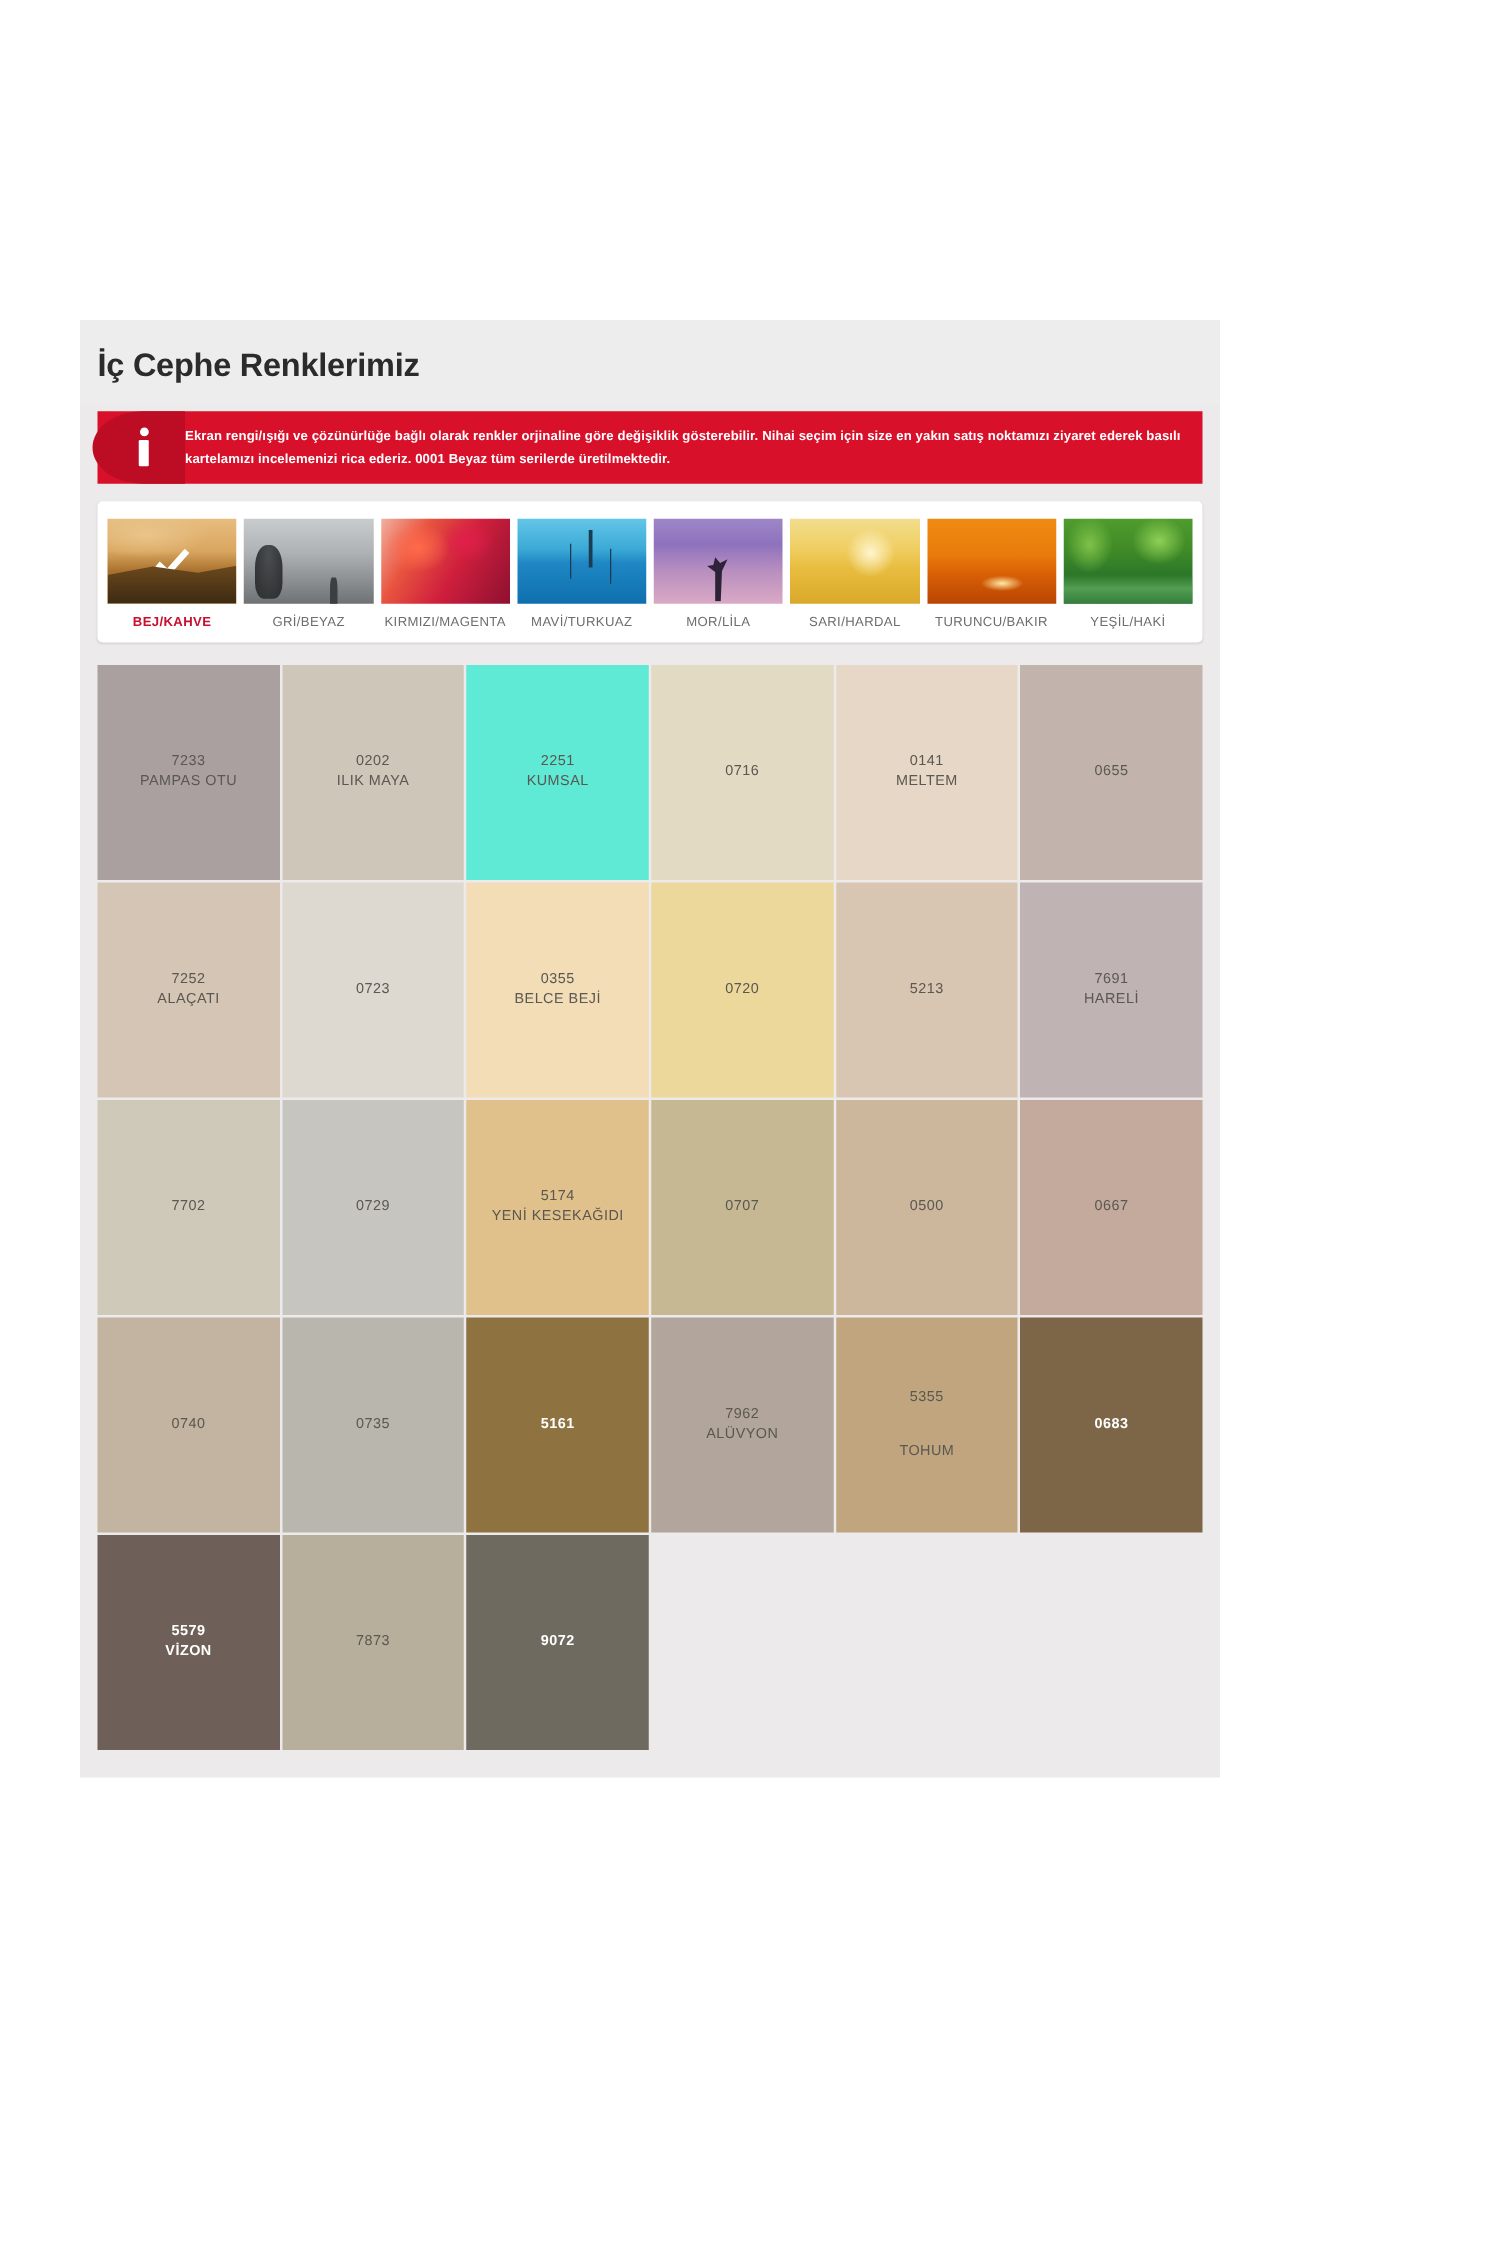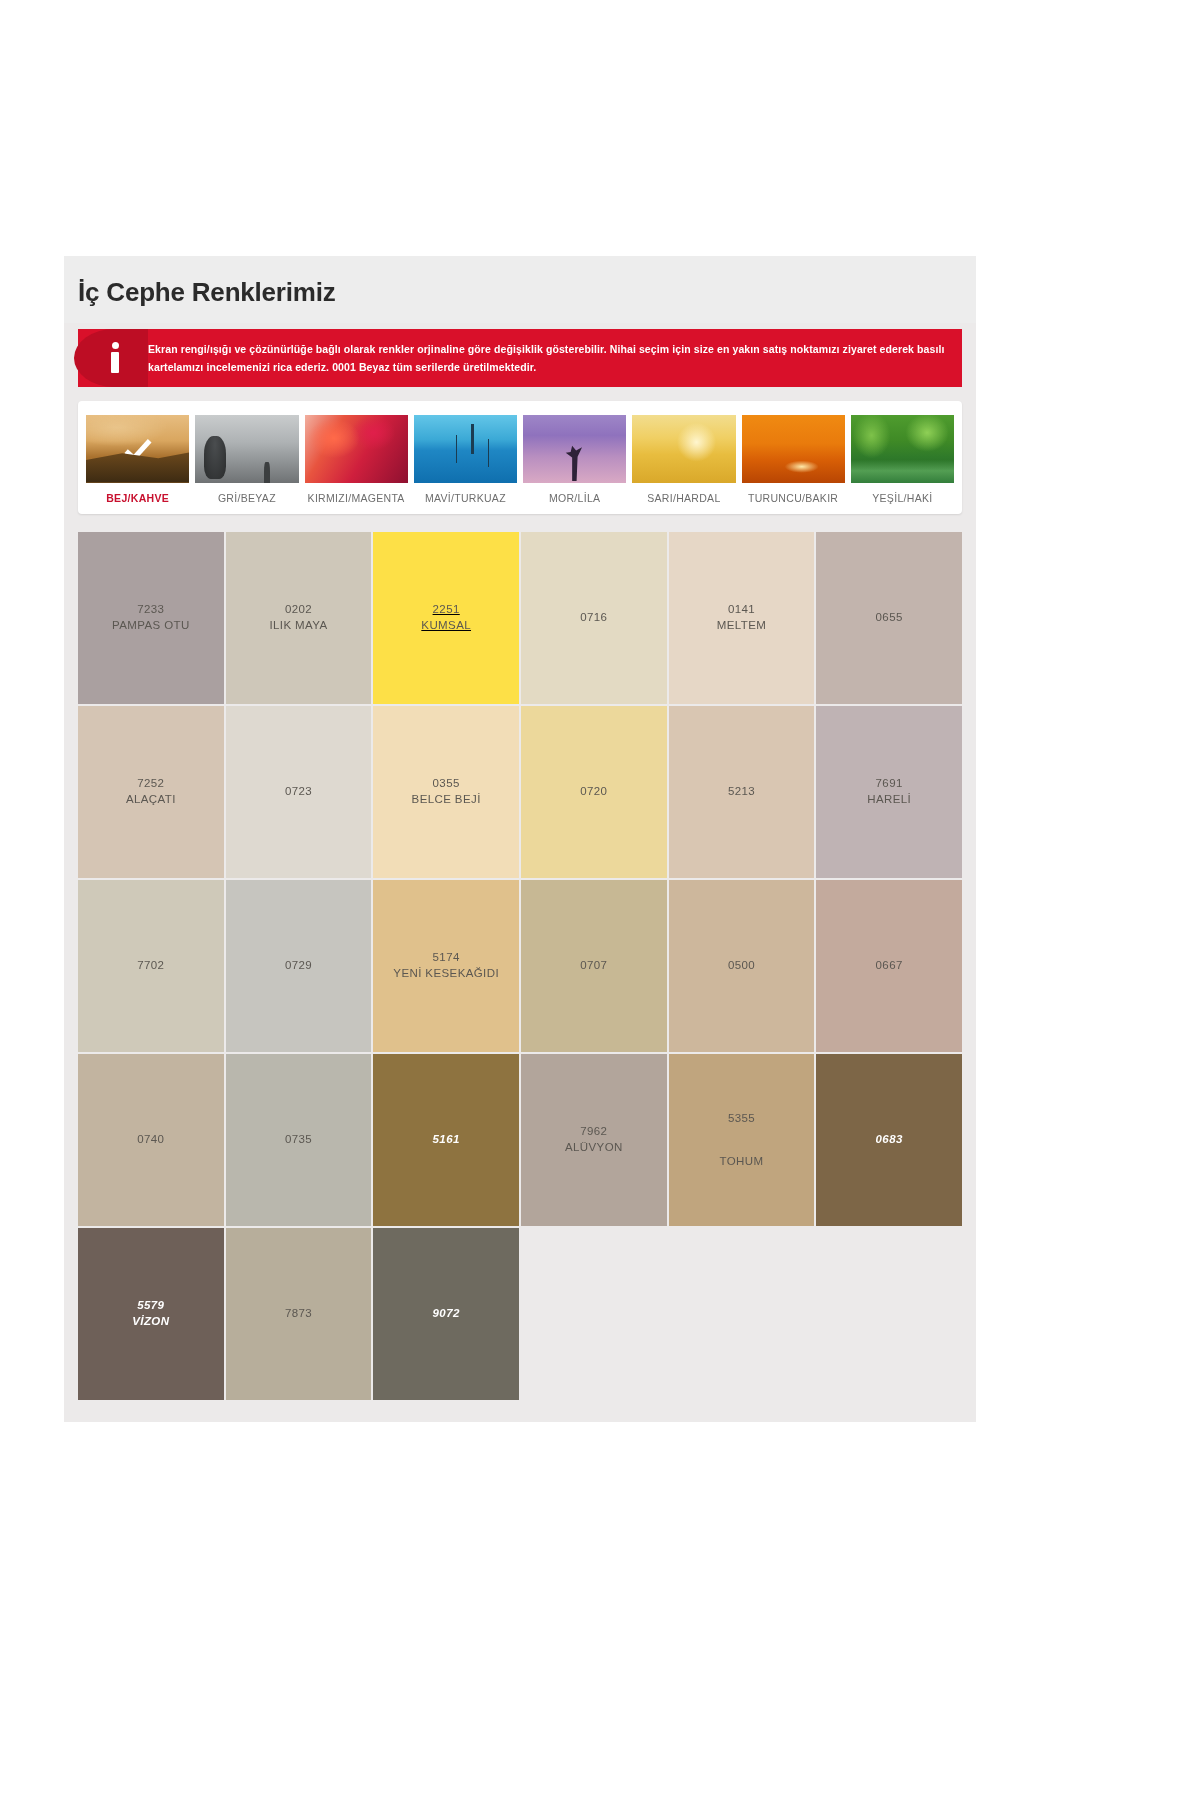--- a/index.html
+++ b/index.html
@@ -237,21 +237,21 @@
     line-height: 1.1;
   }
   .sw-name {
     font-size: 11.5px;
     letter-spacing: 0.4px;
     margin-top: 3px;
     line-height: 1.1;
   }
   .swatch.named .sw-code { margin-bottom: 0; }
   .swatch.light-text .sw-code,
-  .swatch.light-text .sw-name { color: #ffffff; font-weight: bold; font-style: italic; }
+  .swatch.light-text .sw-name { color: #ffffff; font-weight: bold; }
   .swatch.dark-text .sw-code,
   .swatch.dark-text .sw-name { color: #5b5751; }
   .swatch.empty { background: #eceaea; cursor: default; }
 </style>
 </head>
 <body>
 
 <div id="root">
 
   <div class="card">
@@ -311,21 +311,21 @@
     <div class="grid-wrap">
       <div class="grid" id="grid">
           <div class="swatch dark-text named" style="background: rgb(170, 160, 160);">
             <div class="sw-code">7233</div>
             <div class="sw-name">PAMPAS OTU</div>
           </div>
           <div class="swatch dark-text named" style="background: rgb(206, 199, 185);">
             <div class="sw-code">0202</div>
             <div class="sw-name">ILIK MAYA</div>
           </div>
-          <div class="swatch dark-text named" style="background: #fde047; text-decoration: underline;">
+          <div class="swatch dark-text named" style="background: #5eead4;">
             <div class="sw-code">2251</div>
             <div class="sw-name">KUMSAL</div>
           </div>
           <div class="swatch dark-text" style="background: rgb(227, 218, 195);">
             <div class="sw-code">0716</div>
           </div>
           <div class="swatch dark-text named" style="background: rgb(230, 215, 198);">
             <div class="sw-code">0141</div>
             <div class="sw-name">MELTEM</div>
           </div>

